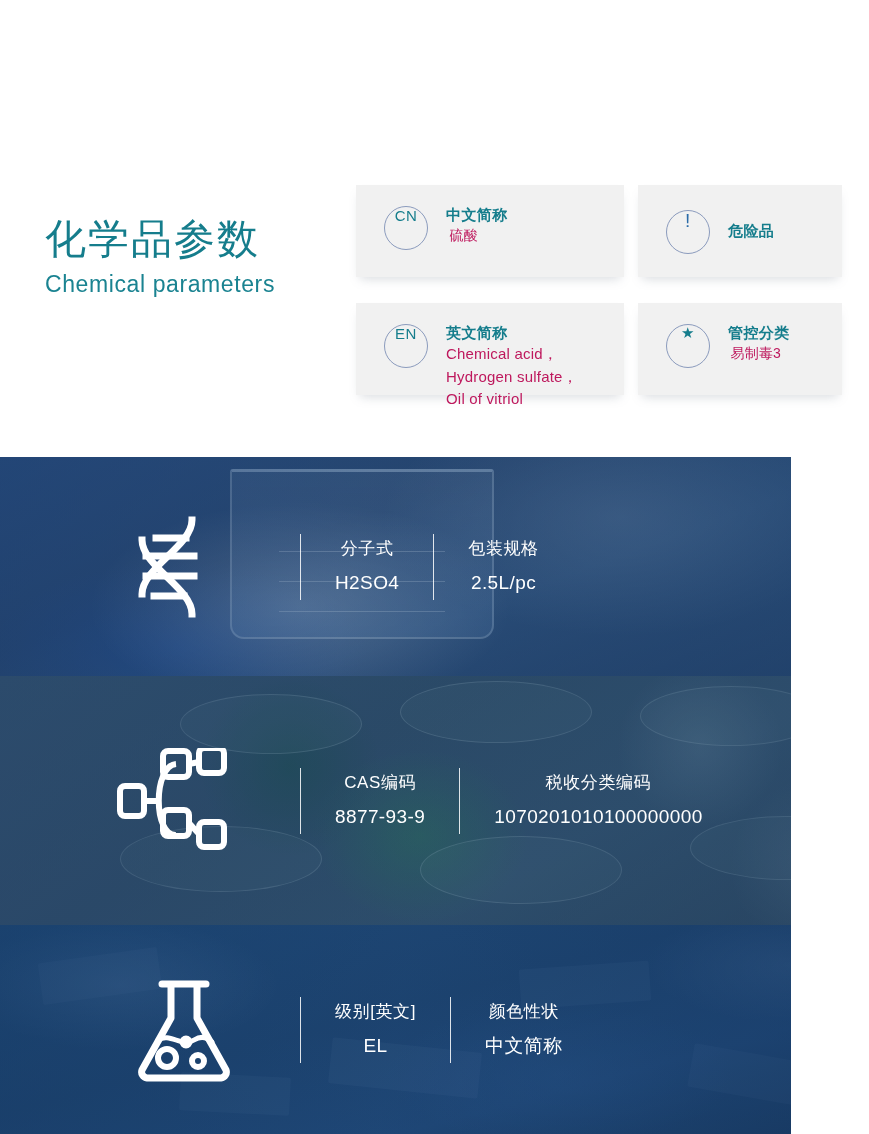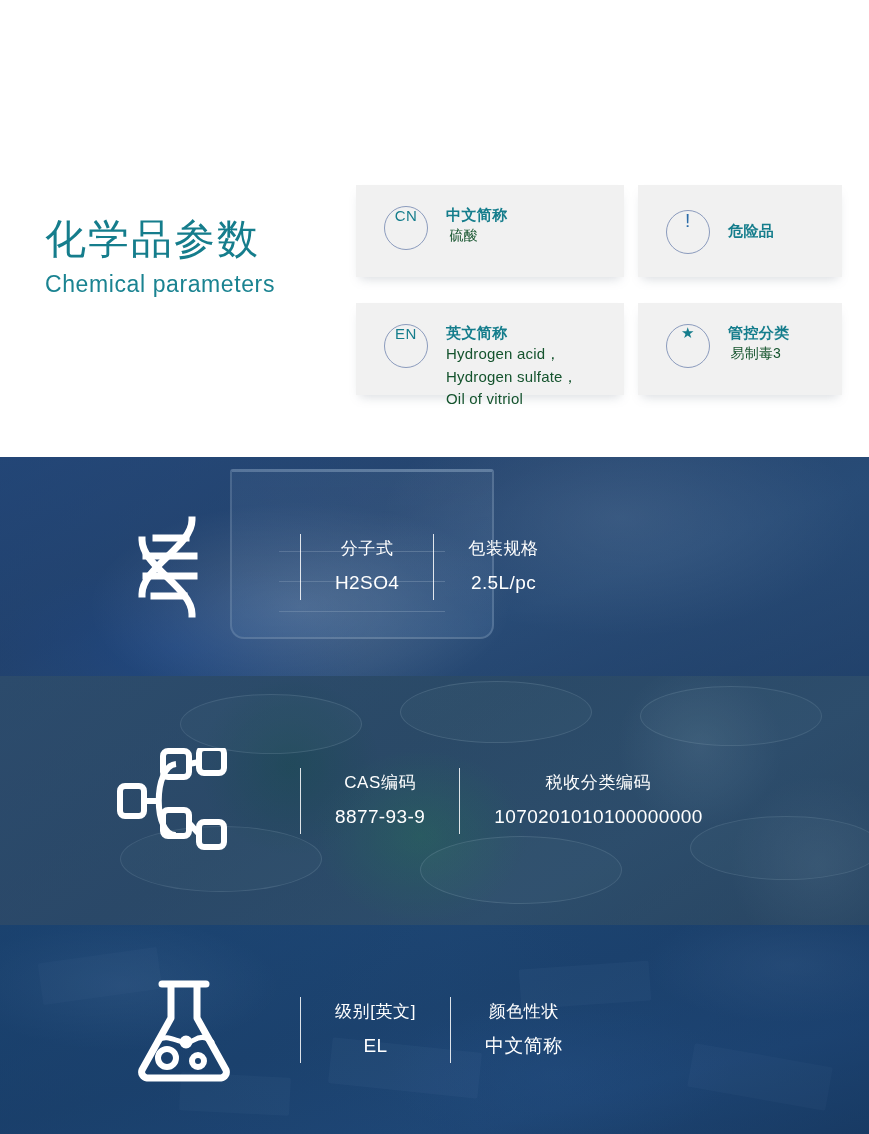--- a/index.html
+++ b/index.html
@@ -106,21 +106,21 @@
   .card-label {
     font-size: 15px;
     font-weight: 700;
     color: #157d8c;
     line-height: 1.35;
     letter-spacing: 0.4px;
     white-space: nowrap;
   }
   .card-value {
     font-size: 14px;
-    color: #14532d;
+    color: #be185d;
     line-height: 1.45;
     letter-spacing: 0.2px;
   }
   .card-value-cn {
     text-align: center;
     padding-right: 26px;
   }
   .card-value-ctl {
     text-align: center;
     padding-right: 6px;
@@ -135,21 +135,21 @@
     font-size: 15px;
     font-weight: 700;
     color: #157d8c;
     letter-spacing: 0.4px;
   }
 
   
   .band {
     position: absolute;
     left: 0;
-    width: 869px;
+    width: 791px;
     overflow: hidden;
   }
   .band-1 { top: 457px;  height: 219px; }
   .band-2 { top: 676px;  height: 249px; }
   .band-3 { top: 925px;  height: 209px; }
 
   .band-bg {
     position: absolute;
     inset: 0;
   }
@@ -311,21 +311,21 @@
       </div>
       <div class="haz-label">危险品</div>
     </div>
 
     <div class="card card-en">
       <div class="badge">
         <span>EN</span>
       </div>
       <div class="card-body">
         <div class="card-label">英文简称</div>
-        <div class="card-value card-value-en">Hydrogen acid，</div>
+        <div class="card-value card-value-en">Chemical acid，</div>
         <div class="card-value card-value-en">Hydrogen sulfate，</div>
         <div class="card-value card-value-en">Oil of vitriol</div>
       </div>
     </div>
 
     <div class="card card-ctl">
       <div class="badge">
         <span class="badge-star">★</span>
       </div>
       <div class="card-body">

